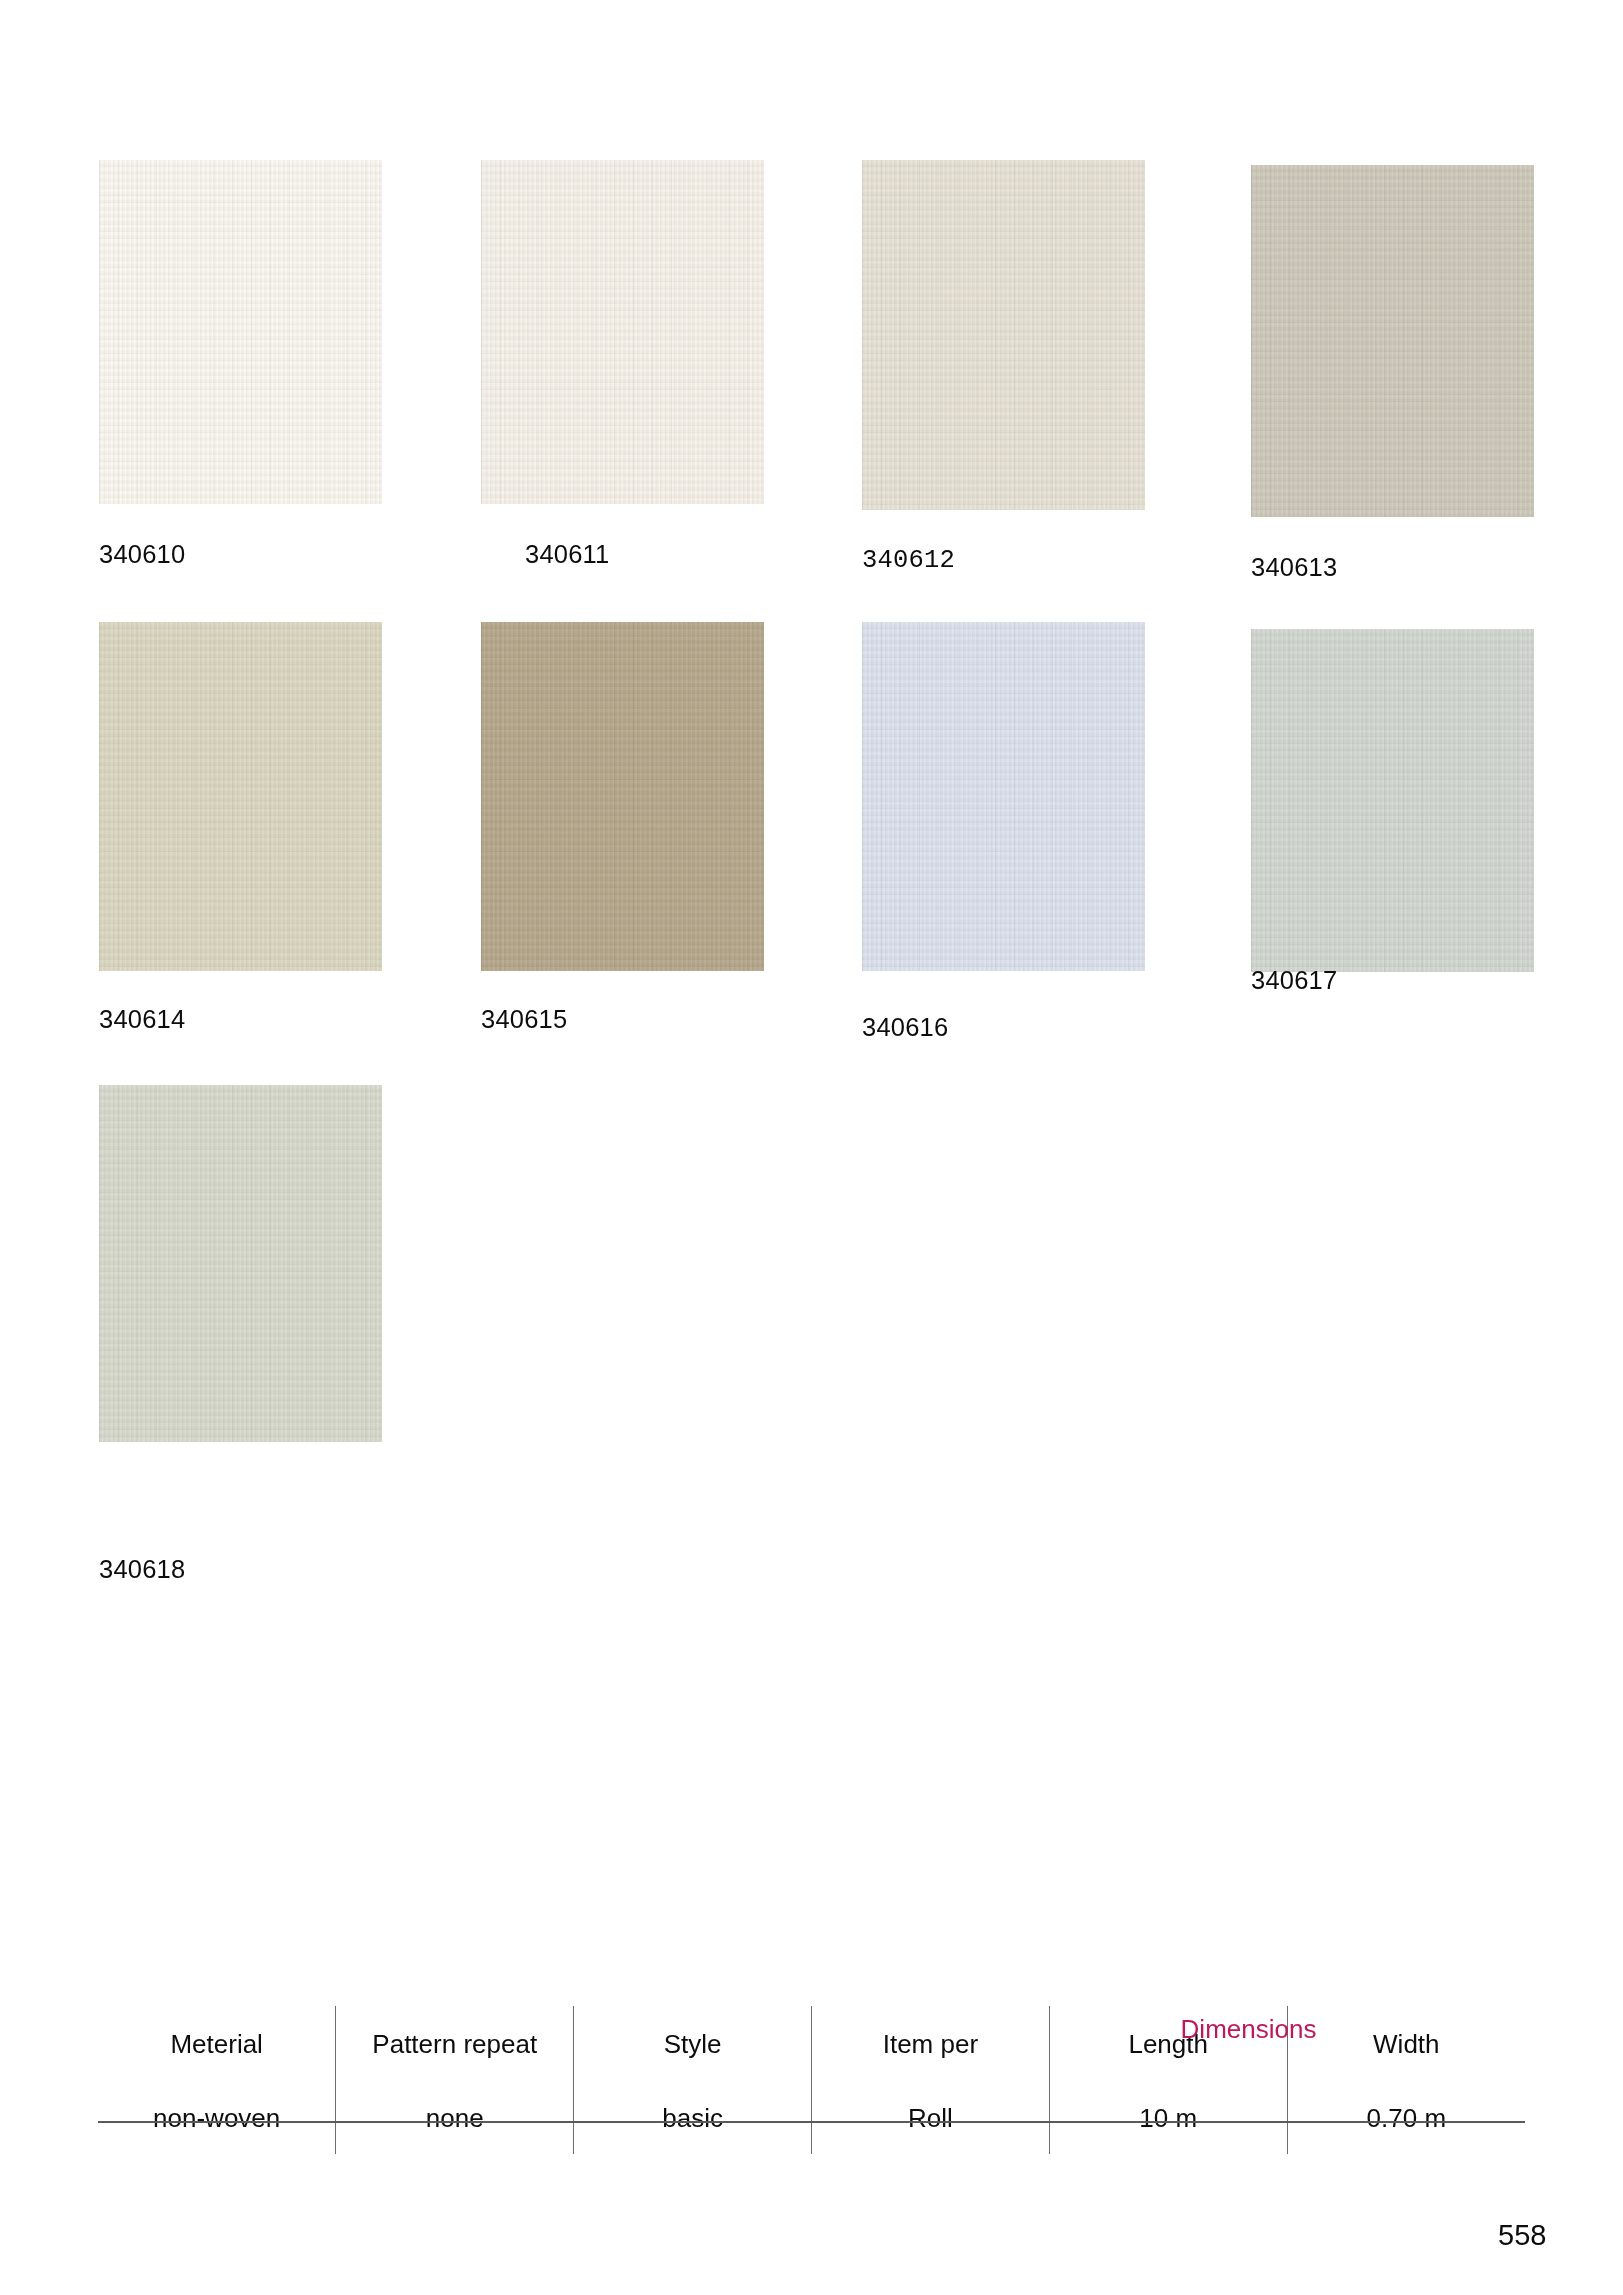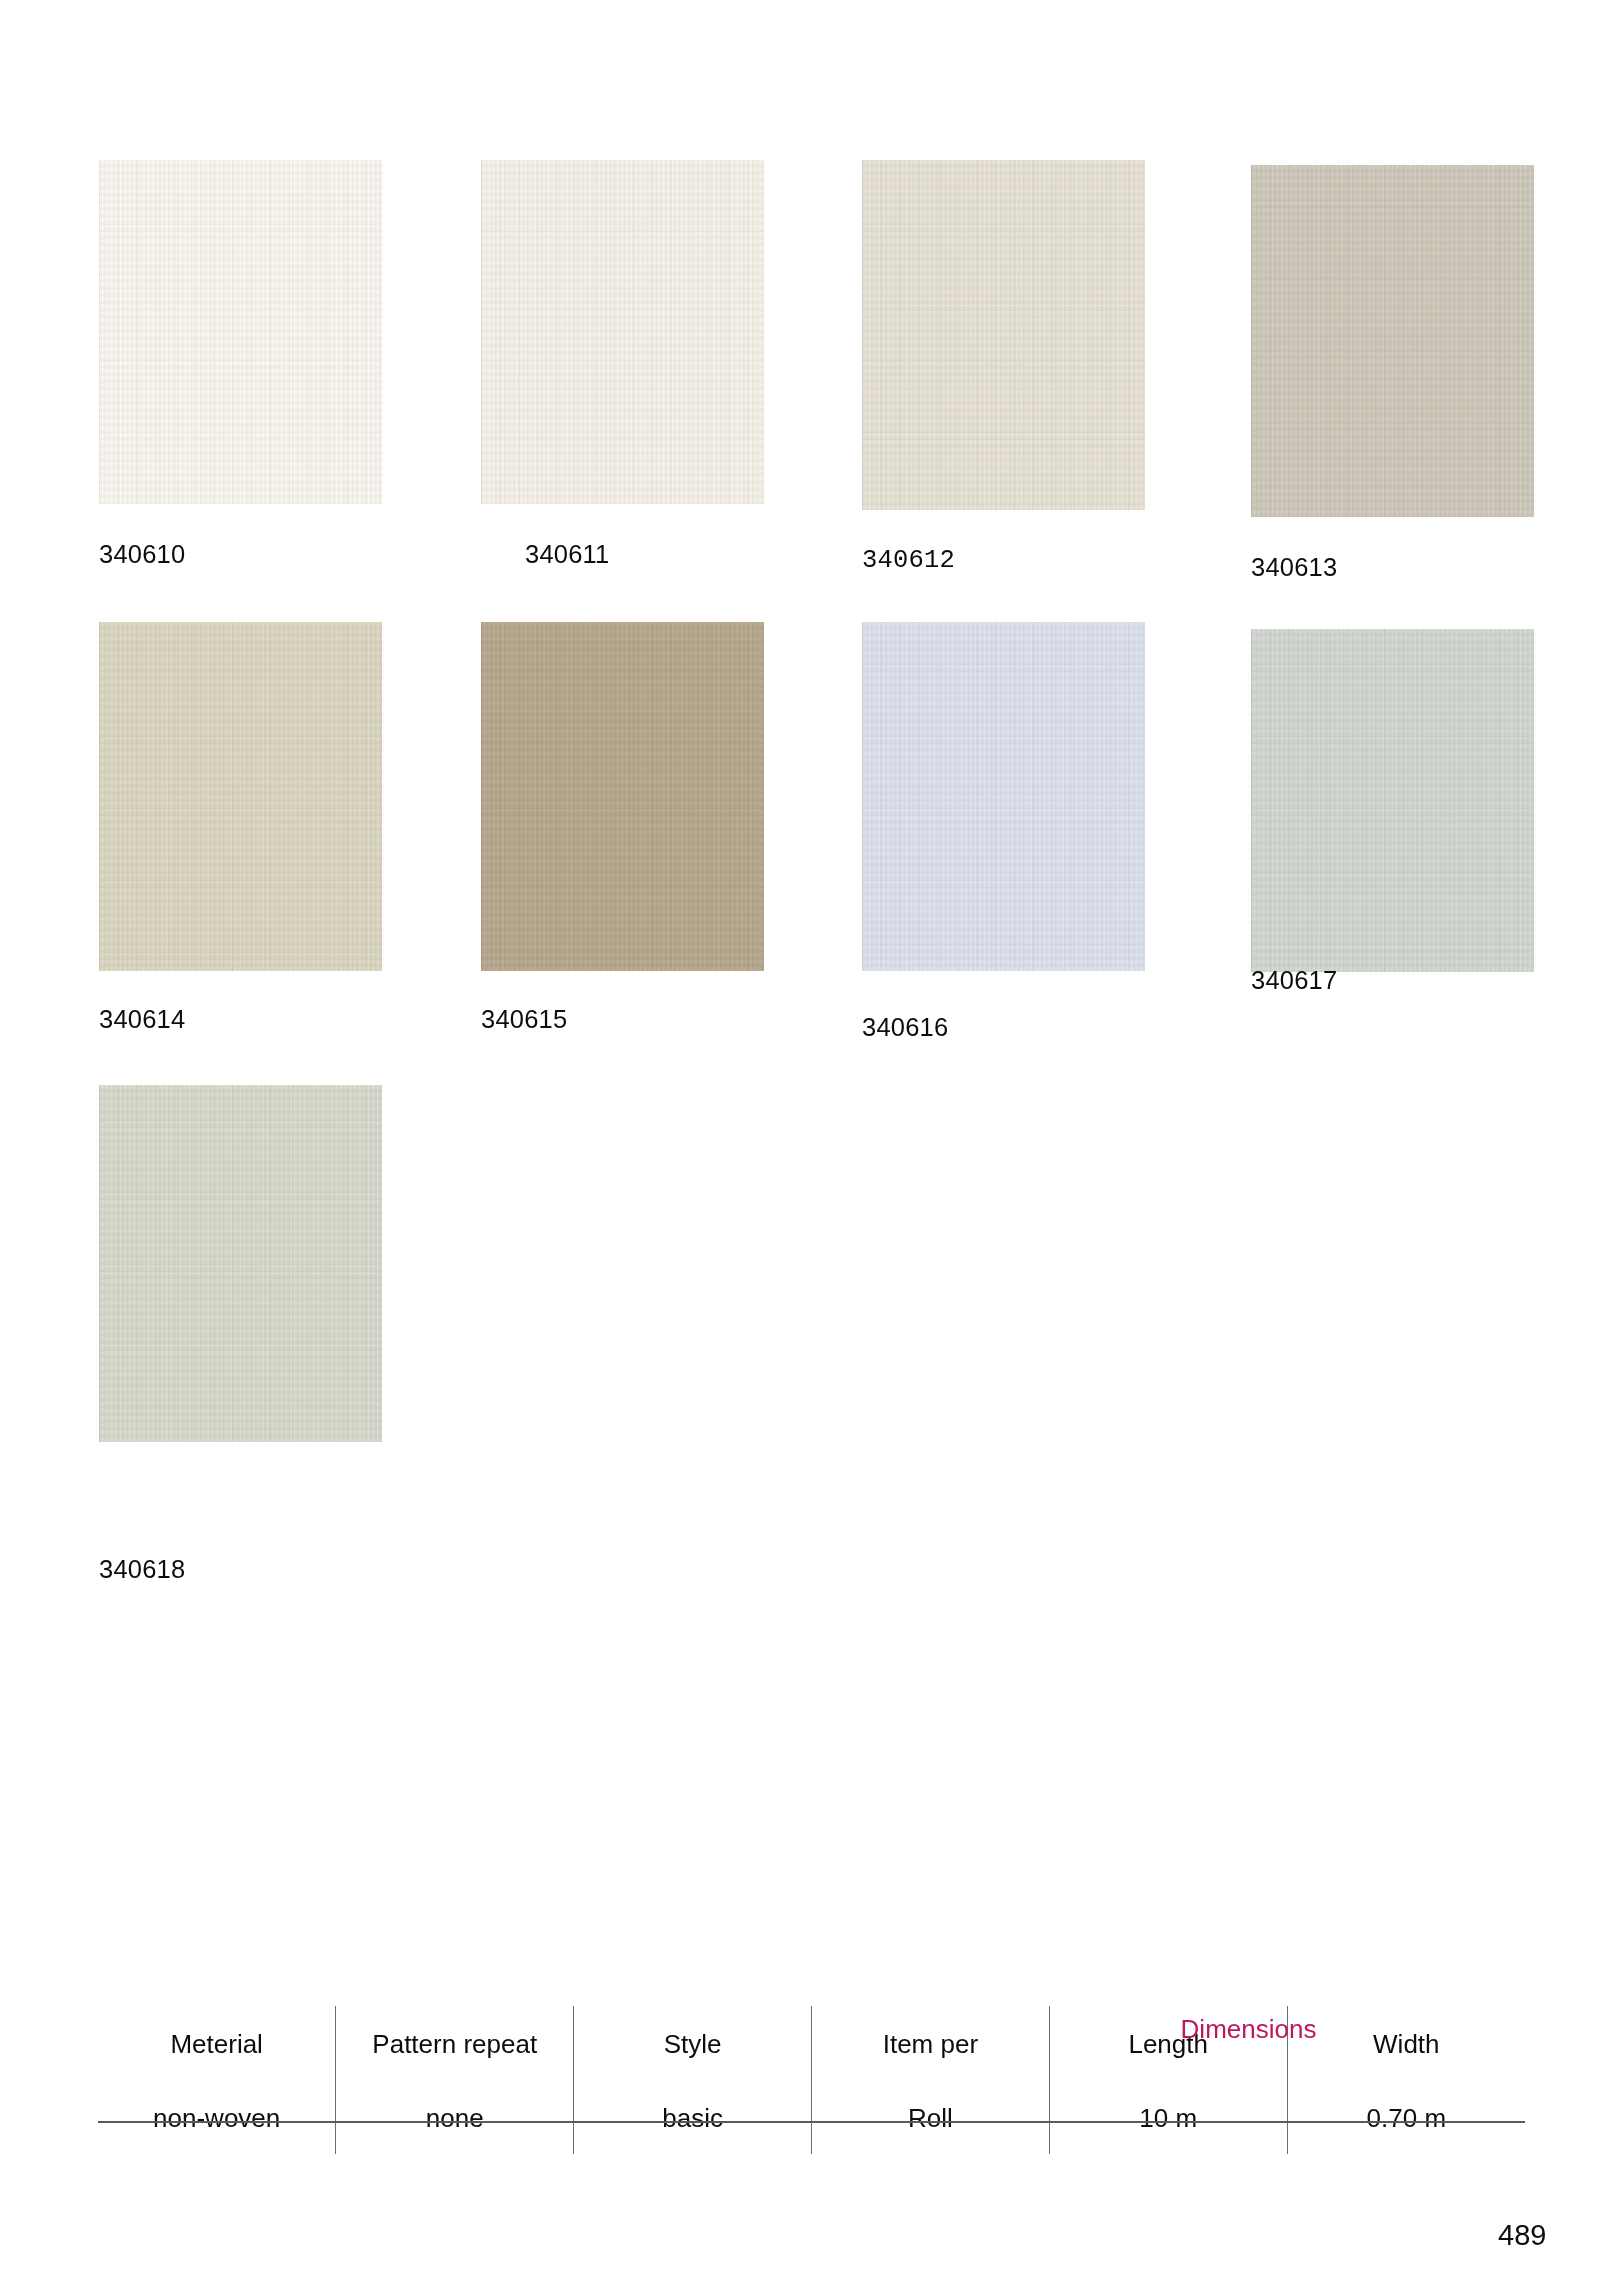--- a/index.html
+++ b/index.html
@@ -225,16 +225,16 @@
         <td class="vline">10 m</td>
         <td class="vline">0.70 m</td>
       </tr>
     </tbody>
       </table>
     <div class="hrule"></div>
   </div>
 
   <div class="dim-group">Dimensions</div>
 
-  <div class="page-number">489</div>
+  <div class="page-number">558</div>
 
 </div>
 
 
 </body></html>

